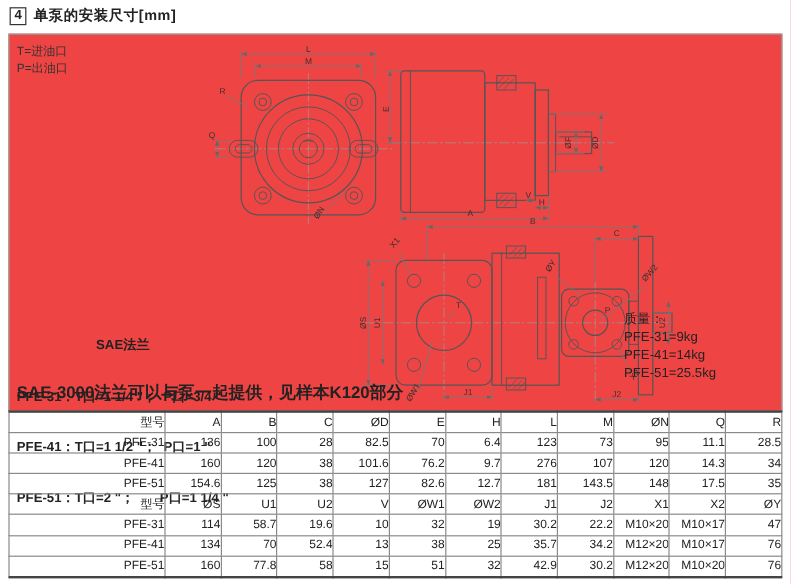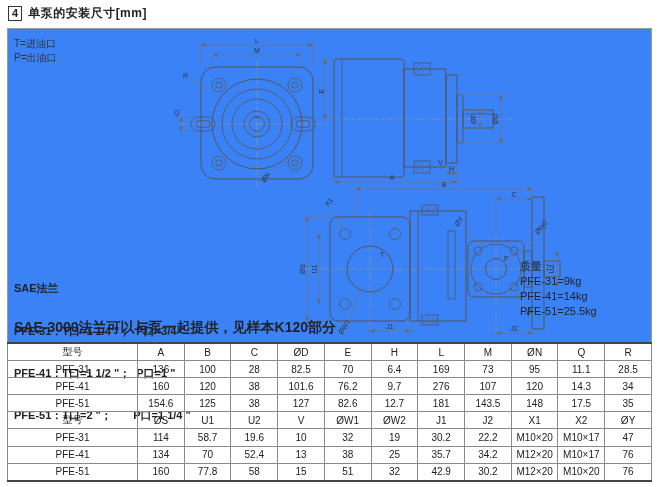--- a/index.html
+++ b/index.html
@@ -1,33 +1,33 @@
 <!DOCTYPE html>
 <html><head>
 <meta charset="utf-8">
 <style>
   html,body{margin:0;padding:0;}
   body{width:659px;height:487px;background:#ffffff;font-family:"Liberation Sans",sans-serif;color:#222;position:relative;overflow:hidden;}
   .title-row{position:absolute;left:8px;top:5px;display:flex;align-items:center;gap:6px;}
   .num-box{border:1.5px solid #333;font-size:11px;font-weight:bold;line-height:13px;padding:0 3px;color:#222;}
   .page-title{font-size:12px;font-weight:bold;color:#222;letter-spacing:.5px;text-align:center;}
-  .content-box{position:absolute;left:7px;top:28px;width:643px;height:313px;border:1px solid #9a9a9a;background:#3b82f6;}
+  .content-box{position:absolute;left:7px;top:28px;width:643px;height:313px;border:1px solid #9a9a9a;background:#ef4444;}
   .port-legend{position:absolute;left:6px;top:8px;font-size:10px;line-height:14px;color:#333;}
   .sae-block{position:absolute;left:6px;top:224px;font-size:11px;font-weight:bold;line-height:14px;white-space:pre;}
-  .sae-block .t{margin-bottom:1px;}
+  .sae-block .t{margin-bottom:1px;text-align:center;}
   .sae3000{position:absolute;left:6px;top:290px;font-size:14px;font-weight:bold;white-space:pre;}
   .mass-block{position:absolute;left:512px;top:230px;font-size:11px;font-weight:normal;line-height:15px;}
   svg{position:absolute;overflow:visible;}
   .ln{stroke:#555;stroke-width:1;fill:none;}
   .ln2{stroke:#555;stroke-width:.8;fill:none;}
   .dim{stroke:#777;stroke-width:.7;fill:none;}
   .cl{stroke:#999;stroke-width:.6;fill:none;stroke-dasharray:9 2 2 2;}
   .hat{stroke:#555;stroke-width:.6;}
   svg text{font-family:"Liberation Sans",sans-serif;font-size:7px;fill:#333;}
-  .dim-table{position:absolute;left:7px;top:342px;width:645px;border-collapse:collapse;table-layout:fixed;font-size:10px;text-align:center;color:#222;border-top:2px solid #444;border-bottom:2px solid #444;border-left:1.5px solid #555;border-right:1.5px solid #555;}
+  .dim-table{position:absolute;left:7px;top:342px;width:645px;border-collapse:collapse;table-layout:fixed;font-size:10px;text-align:right;color:#222;border-top:2px solid #444;border-bottom:2px solid #444;border-left:1.5px solid #555;border-right:1.5px solid #555;}
   .dim-table td{border:1px solid #8a8a8a;height:16.1px;padding:0;overflow:hidden;white-space:nowrap;}
 </style>
 </head>
 <body>
 
 <div class="title-row">
   <span class="num-box">4</span>
   <span class="page-title">单泵的安装尺寸[mm]</span>
 </div>
 
@@ -264,21 +264,21 @@
     <td>R</td>
   </tr>
   <tr>
     <td>PFE-31</td>
     <td>136</td>
     <td>100</td>
     <td>28</td>
     <td>82.5</td>
     <td>70</td>
     <td>6.4</td>
-    <td>169</td>
+    <td>123</td>
     <td>73</td>
     <td>95</td>
     <td>11.1</td>
     <td>28.5</td>
   </tr>
   <tr>
     <td>PFE-41</td>
     <td>160</td>
     <td>120</td>
     <td>38</td>

